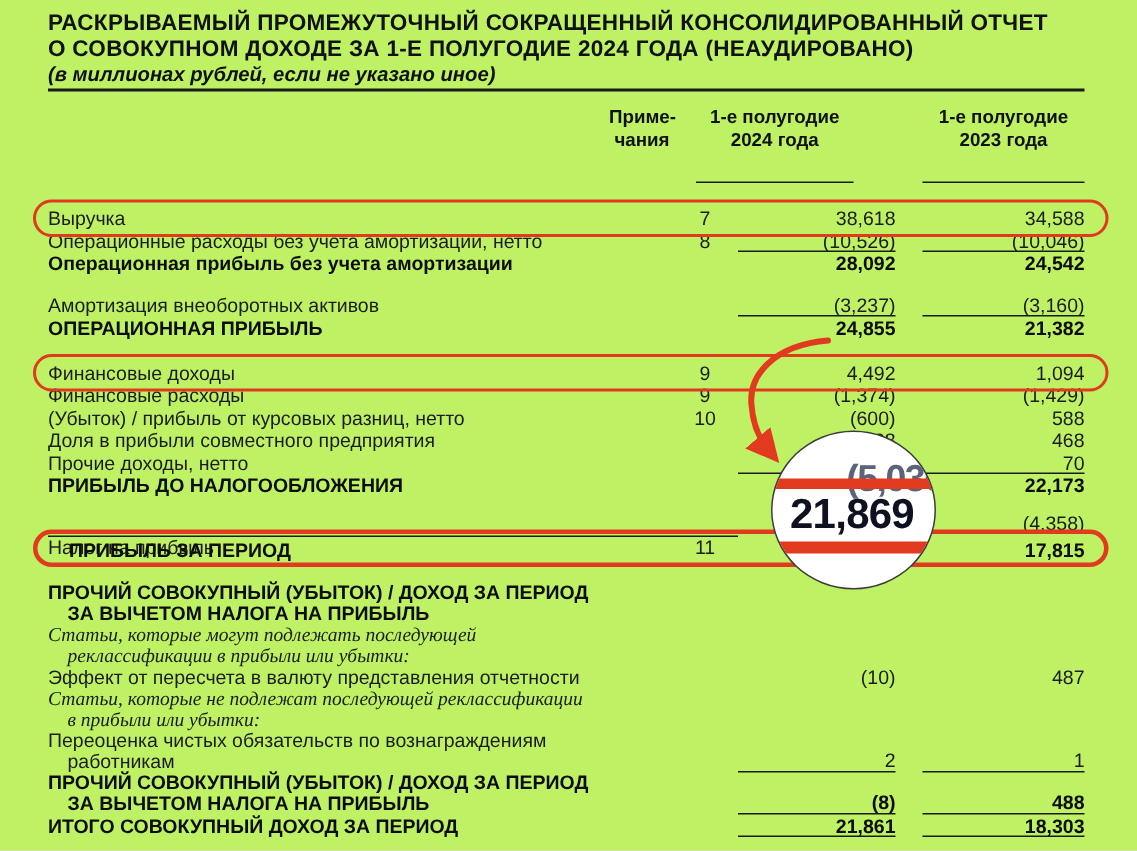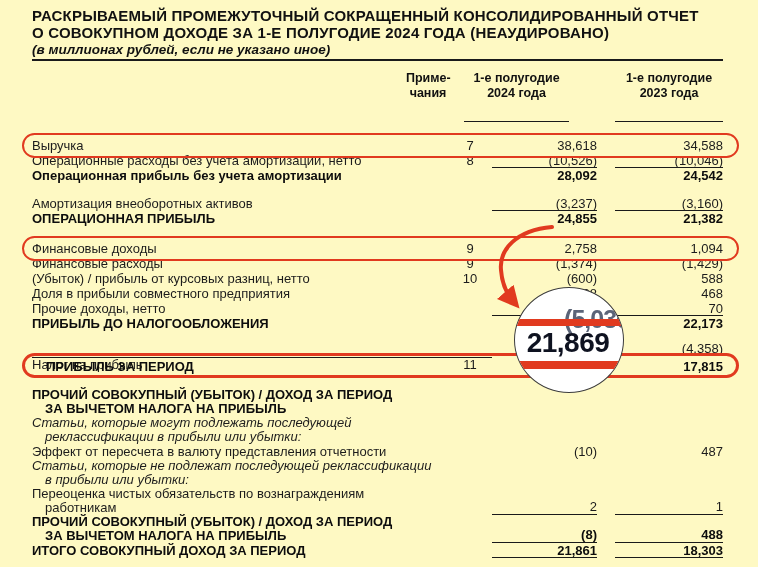--- a/index.html
+++ b/index.html
@@ -1,17 +1,17 @@
 <!DOCTYPE html>
 <html><head>
 <meta charset="utf-8">
 <style>
   html,body{margin:0;padding:0;background:#d9d9d9;}
   .page{
-    position:relative;width:758px;height:567px;background:#fef9c3;
+    position:relative;width:758px;height:567px;background:#bef264;
     font-family:"Liberation Sans","DejaVu Sans",sans-serif;
     color:#1c1c1c;box-sizing:border-box;padding:8px 35px 0 32px;overflow:hidden;
   }
   .title{font-size:15px;font-weight:700;line-height:16.5px;letter-spacing:.2px;color:#111;}
   .subtitle{font-size:13.5px;font-weight:700;font-style:italic;margin-top:1px;color:#111;}
   .toprule{border-bottom:2px solid #1a1a1a;margin-top:2px;}
 
   
   .thead,.row{display:flex;}
   .lbl{flex:1;min-width:0;}
@@ -26,21 +26,21 @@
   .hv{text-align:center;padding-bottom:20px;border-bottom:1.6px solid #1a1a1a;}
   .hv.v1h{width:105px;}
   .hv.v2h{width:108px;}
 
   .tbody{margin-top:16px;font-size:13px;}
   .row{height:15px;line-height:15px;}
   .row.two{height:28px;}
   .row.two .lbl div{line-height:14px;}
   .row .l2{padding-left:13px;}
   .row.bold{font-weight:700;color:#0d0d0d;}
-  .row.italic{font-style:italic;}
+  .row.italic{font-style:italic;font-family:Liberation Serif, serif;}
   .row.vb .v{align-self:flex-end;}
   .v.u{border-bottom:1.4px solid #1a1a1a;}
   .lbl.rule,.note.rule{border-bottom:1.2px solid #1a1a1a;margin-top:16px;}
 
   
   .row.hl{position:relative;}
   .row.hl::before{
     content:'';position:absolute;left:-10px;right:-16px;top:-5px;bottom:-5px;
     border:2.6px solid #e13a1f;border-radius:13px;z-index:4;pointer-events:none;
   }
@@ -125,21 +125,21 @@
       <div class="row bold">
         <div class="lbl">ОПЕРАЦИОННАЯ ПРИБЫЛЬ</div>
         <div class="note"></div>
         <div class="v v1">24,855</div>
         <div class="sp"></div>
         <div class="v v2">21,382</div>
       </div>
       <div class="row hl" style="margin-top: 15px;">
         <div class="lbl">Финансовые доходы</div>
         <div class="note">9</div>
-        <div class="v v1">2,758</div>
+        <div class="v v1">4,492</div>
         <div class="sp"></div>
         <div class="v v2">1,094</div>
       </div>
       <div class="row">
         <div class="lbl">Финансовые расходы</div>
         <div class="note">9</div>
         <div class="v v1">(1,374)</div>
         <div class="sp"></div>
         <div class="v v2">(1,429)</div>
       </div>

